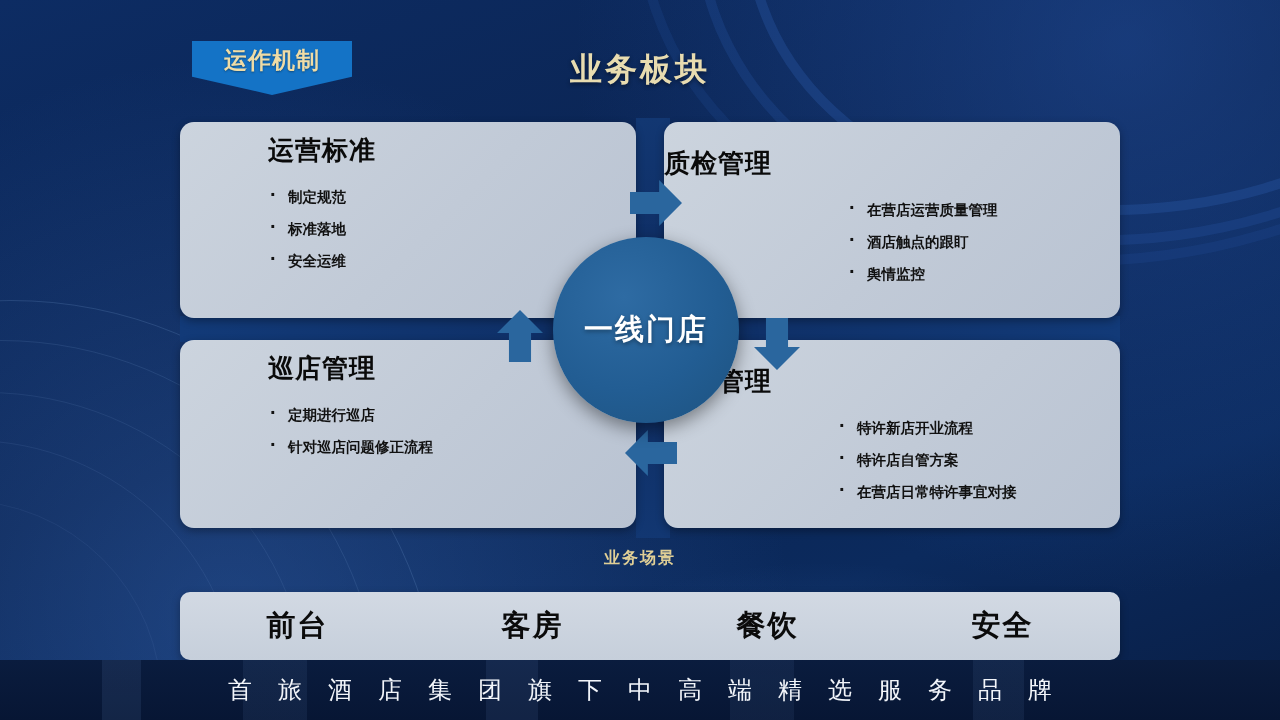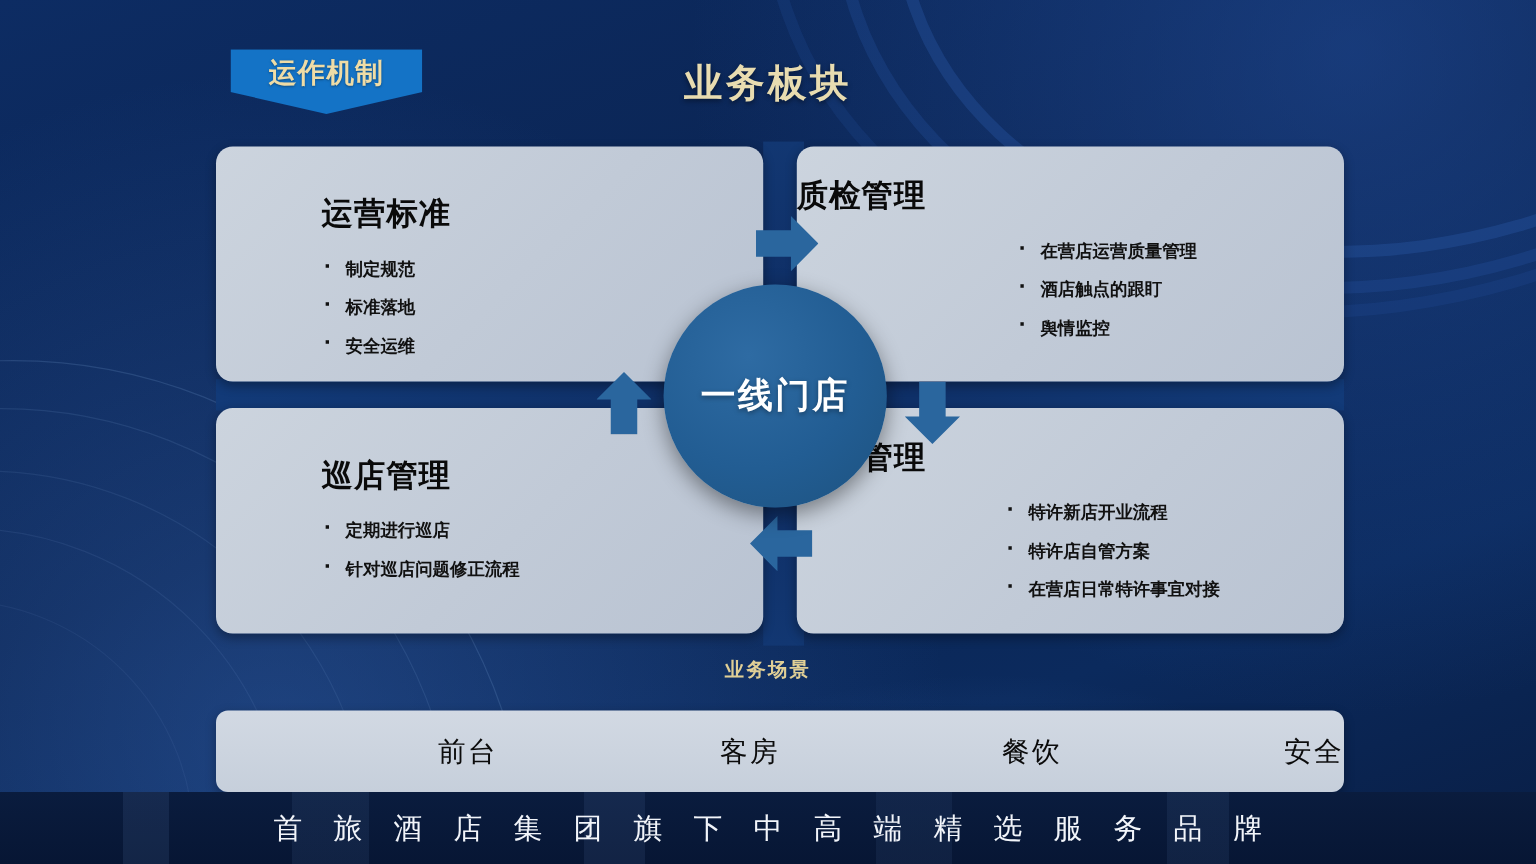--- a/index.html
+++ b/index.html
@@ -47,21 +47,21 @@
 
   .panel{position:absolute;border-radius:14px;
          background:linear-gradient(135deg,#ccd4de 0%,#c1cad7 55%,#b9c3d2 100%);
          box-shadow:0 3px 9px rgba(0,0,0,.33);}
   .p-tl{left:180px;top:122px;width:456px;height:196px;}
   .p-tr{left:664px;top:122px;width:456px;height:196px;}
   .p-bl{left:180px;top:340px;width:456px;height:188px;}
   .p-br{left:664px;top:340px;width:456px;height:188px;}
 
   .p-title{font-size:26px;font-weight:bold;color:#0a0a0a;letter-spacing:1px;}
-  .p-tl .p-title,.p-bl .p-title{padding:39px 0 0 88px;}
+  .p-tl .p-title,.p-bl .p-title{padding:11px 0 0 88px;}
   .p-tr .p-title,.p-br .p-title{padding:24px 112px 0 0;text-align:left;}
   ul.bul{list-style:none;margin:0;padding:0;}
   ul.bul li{font-size:14.5px;font-weight:bold;color:#111;line-height:29px;white-space:nowrap;}
   ul.bul li::before{content:"\00B7";display:inline-block;width:18px;font-size:20px;
                     vertical-align:1px;}
   .p-tl ul.bul,.p-bl ul.bul{margin:12px 0 0 90px;}
   .p-tr ul.bul,.p-br ul.bul{margin:12px 0 0 185px;}
   .p-br ul.bul{margin-left:175px;}
 
   
@@ -81,21 +81,21 @@
          clip-path:polygon(100% 26%,44% 26%,44% 0,0 50%,44% 100%,44% 74%,100% 74%);}
   .arw-u{left:497px;top:310px;width:46px;height:52px;
          clip-path:polygon(50% 0,100% 44%,74% 44%,74% 100%,26% 100%,26% 44%,0 44%);}
 
   
   .scene-label{position:absolute;left:0;right:0;top:548px;text-align:center;color:#e0cf96;
                font-size:16px;font-weight:bold;letter-spacing:2px;}
   .scene-bar{position:absolute;left:180px;top:592px;width:940px;height:68px;border-radius:10px;
              background:linear-gradient(180deg,#d2d9e3 0%,#c6cfdb 100%);
              box-shadow:0 3px 9px rgba(0,0,0,.3);display:flex;align-items:center;}
-  .scene-bar .cell{flex:1;text-align:right;font-size:23px;font-weight:normal;color:#0b0b0b;
+  .scene-bar .cell{flex:1;text-align:center;font-size:29px;font-weight:bold;color:#0b0b0b;
                    letter-spacing:2px;}
 
   
   .footer{position:absolute;left:0;bottom:0;width:1280px;height:60px;
           background:linear-gradient(180deg,#0a1c3e 0%,#071634 100%);
           display:flex;align-items:center;justify-content:center;overflow:hidden;}
   .city{position:absolute;inset:0;opacity:.5;
         background:
           linear-gradient(90deg,transparent 8%,rgba(120,160,220,.22) 8%,rgba(120,160,220,.22) 11%,transparent 11%),
           linear-gradient(90deg,transparent 19%,rgba(120,160,220,.18) 19%,rgba(120,160,220,.18) 24%,transparent 24%),

